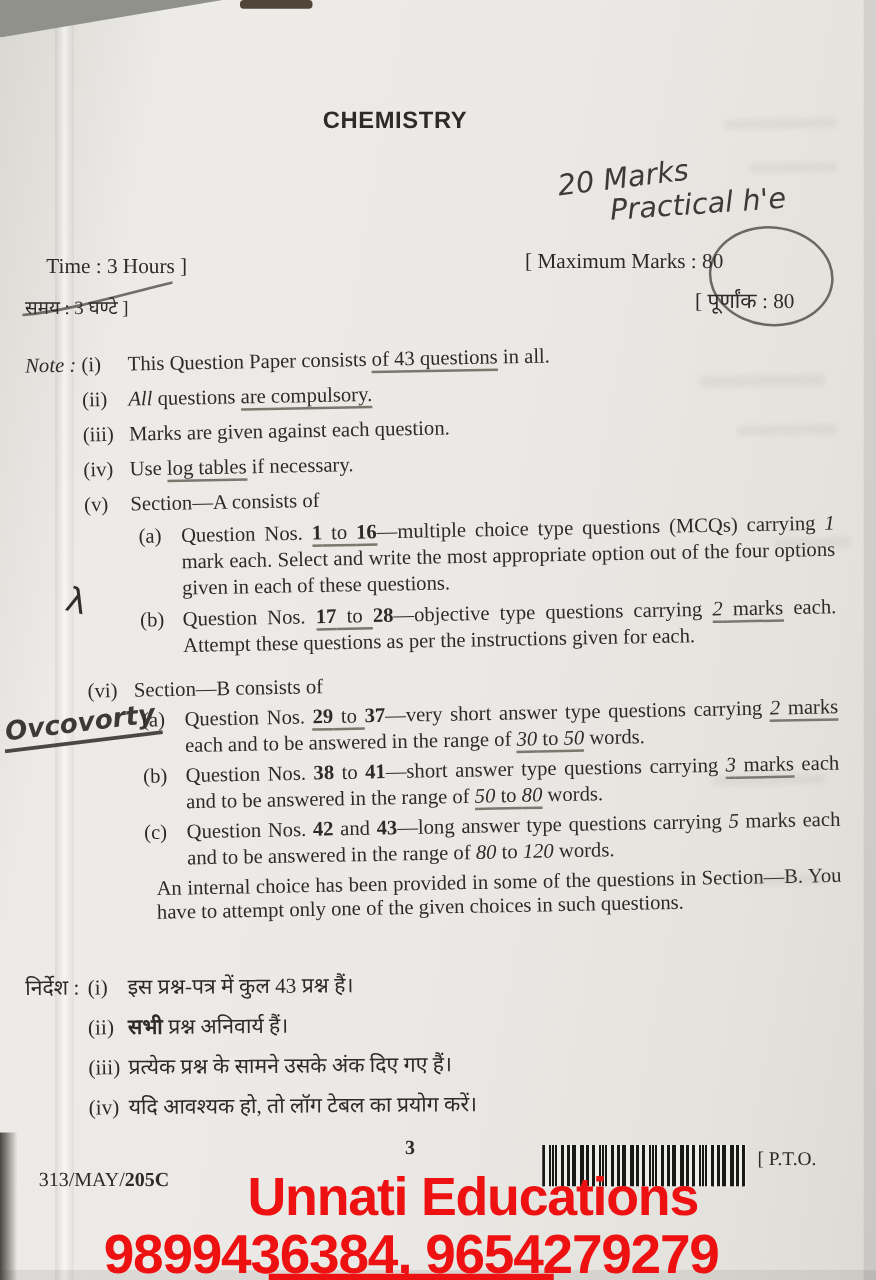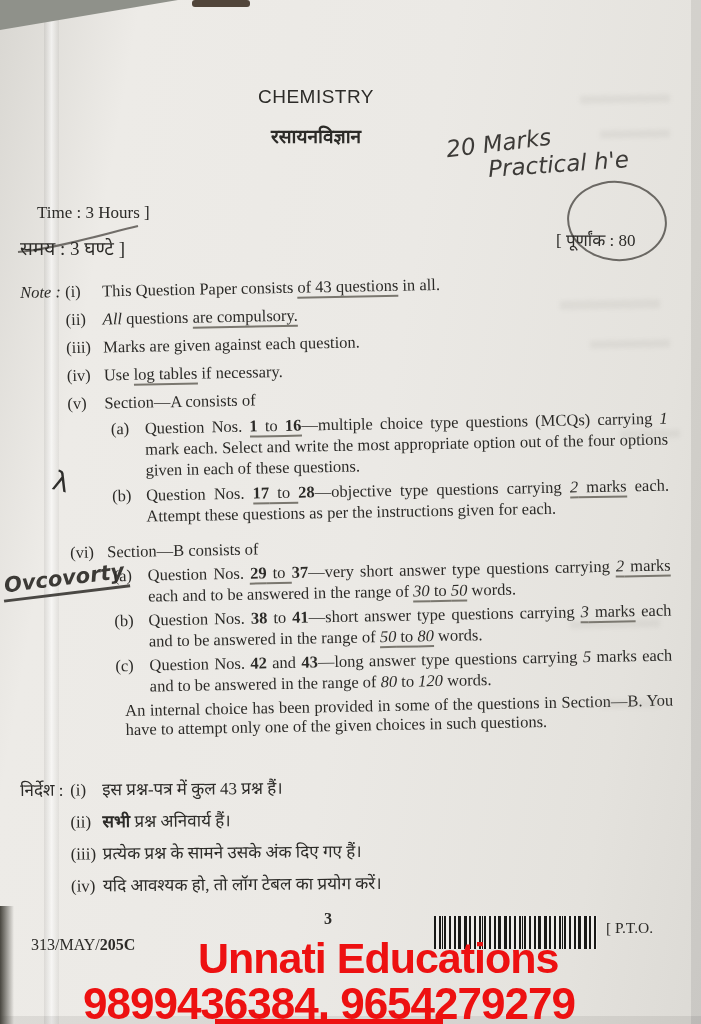--- a/index.html
+++ b/index.html
@@ -12,37 +12,37 @@
   .right-shade{position:absolute;right:0;top:0;width:10px;height:100%;background:rgba(0,0,0,.08);}
   .bottom-shade{position:absolute;left:0;bottom:0;width:100%;height:8px;background:rgba(0,0,0,.07);}
   .corner-tl{position:absolute;left:0;top:0;width:178px;height:30px;background:#8f918a;
              clip-path:polygon(0 0,100% 0,0 100%);}
   .speck{position:absolute;left:192px;top:0;width:58px;height:7px;background:#51453a;border-radius:3px;}
   .edge-dark-bl{position:absolute;left:0;top:906px;width:14px;height:118px;
                 background:linear-gradient(90deg,#48463f,rgba(72,70,63,0));}
   .ghost{position:absolute;background:#8e8c86;opacity:.11;filter:blur(2px);transform:rotate(-1deg);}
 
   .header{position:absolute;left:66px;top:86px;width:500px;text-align:center;}
-  .title{font-family:"Liberation Sans",sans-serif;font-weight:400;font-size:19px;letter-spacing:.5px;}
+  .title{font-family:"Liberation Sans",sans-serif;font-weight:700;font-size:19px;letter-spacing:.5px;}
   .subtitle{margin-top:15px;font-weight:700;font-size:19px;}
   .code{margin-top:14px;font-family:"Liberation Sans",sans-serif;font-weight:700;font-size:18px;}
 
   .hand{font-family:"DejaVu Sans",sans-serif;font-style:italic;color:#3d3b38;}
   .hw1{position:absolute;left:446px;top:130px;font-size:23px;transform:rotate(-7deg);}
   .hw2{position:absolute;left:488px;top:151px;font-size:23px;transform:rotate(-4deg);}
   .circle{position:absolute;left:567px;top:181px;width:96px;height:76px;border:2.5px solid #55524e;
           border-radius:50%;transform:rotate(6deg);opacity:.85;}
   .swoosh{position:absolute;left:14px;top:222px;}
   .lambda{position:absolute;left:53px;top:466px;font-size:27px;color:#2f2e2c;transform:rotate(14deg);
           font-family:"DejaVu Sans",sans-serif;}
   .scribble{position:absolute;left:2px;top:566px;font-size:21px;font-weight:700;transform:rotate(-7deg);
             border-bottom:3px solid #4a4844;padding:0 4px 2px 2px;color:#3c3a36;}
 
   .time-en{position:absolute;left:37px;top:203px;font-size:17px;}
-  .time-hi{position:absolute;left:20px;top:235px;font-size:19px;}
+  .time-hi{position:absolute;left:20px;top:235px;font-size:15px;}
   .marks-en{position:absolute;left:420px;top:199px;font-size:17px;}
   .marks-hi{position:absolute;left:556px;top:228px;font-size:17px;}
 
   .note-block{position:absolute;left:20px;top:283px;width:645px;font-size:16.5px;
               transform:rotate(-1.1deg);transform-origin:left top;}
   .nrow{display:flex;line-height:20px;margin-bottom:8px;}
   .col-label{width:45px;flex:none;font-style:italic;}
   .col-num{width:37px;flex:none;}
   .col-txt{flex:1;text-align:justify;}
   .row-v{margin-bottom:5px;}
@@ -83,34 +83,34 @@
 <body>
 
 <div class="stage">
   <div class="paper">
     <div class="fold"></div>
     <div class="right-shade"></div>
     <div class="bottom-shade"></div>
 
     <div class="header">
       <div class="title">CHEMISTRY</div>
-      <div class="subtitle">रसायनविज्ञान</div>
     </div>
 
     <div class="hand hw1">20 Marks</div>
     <div class="hand hw2">Practical h'e</div>
     <div class="circle"></div>
     <svg class="swoosh" width="130" height="36">
       <path d="M4,30 C 40,27 90,12 124,4" stroke="#5a5752" stroke-width="2.2" fill="none" opacity=".85"></path>
     </svg>
     <div class="lambda">λ</div>
     <div class="hand scribble">Ovcovorty</div>
 
     <div class="time-en">Time : 3 Hours ]</div>
     <div class="time-hi">समय : 3 घण्टे ]</div>
+    <div class="marks-en">[ Maximum Marks : 80</div>
     <div class="marks-hi">[ पूर्णांक : 80</div>
 
     <div class="note-block">
       <div class="nrow">
         <div class="col-label">Note :</div>
         <div class="col-num">(i)</div>
         <div class="col-txt"><span>This Question Paper consists </span><span class="u">of 43 questions</span><span> in all.</span></div>
       </div>
       <div class="nrow">
         <div class="col-label"></div>

